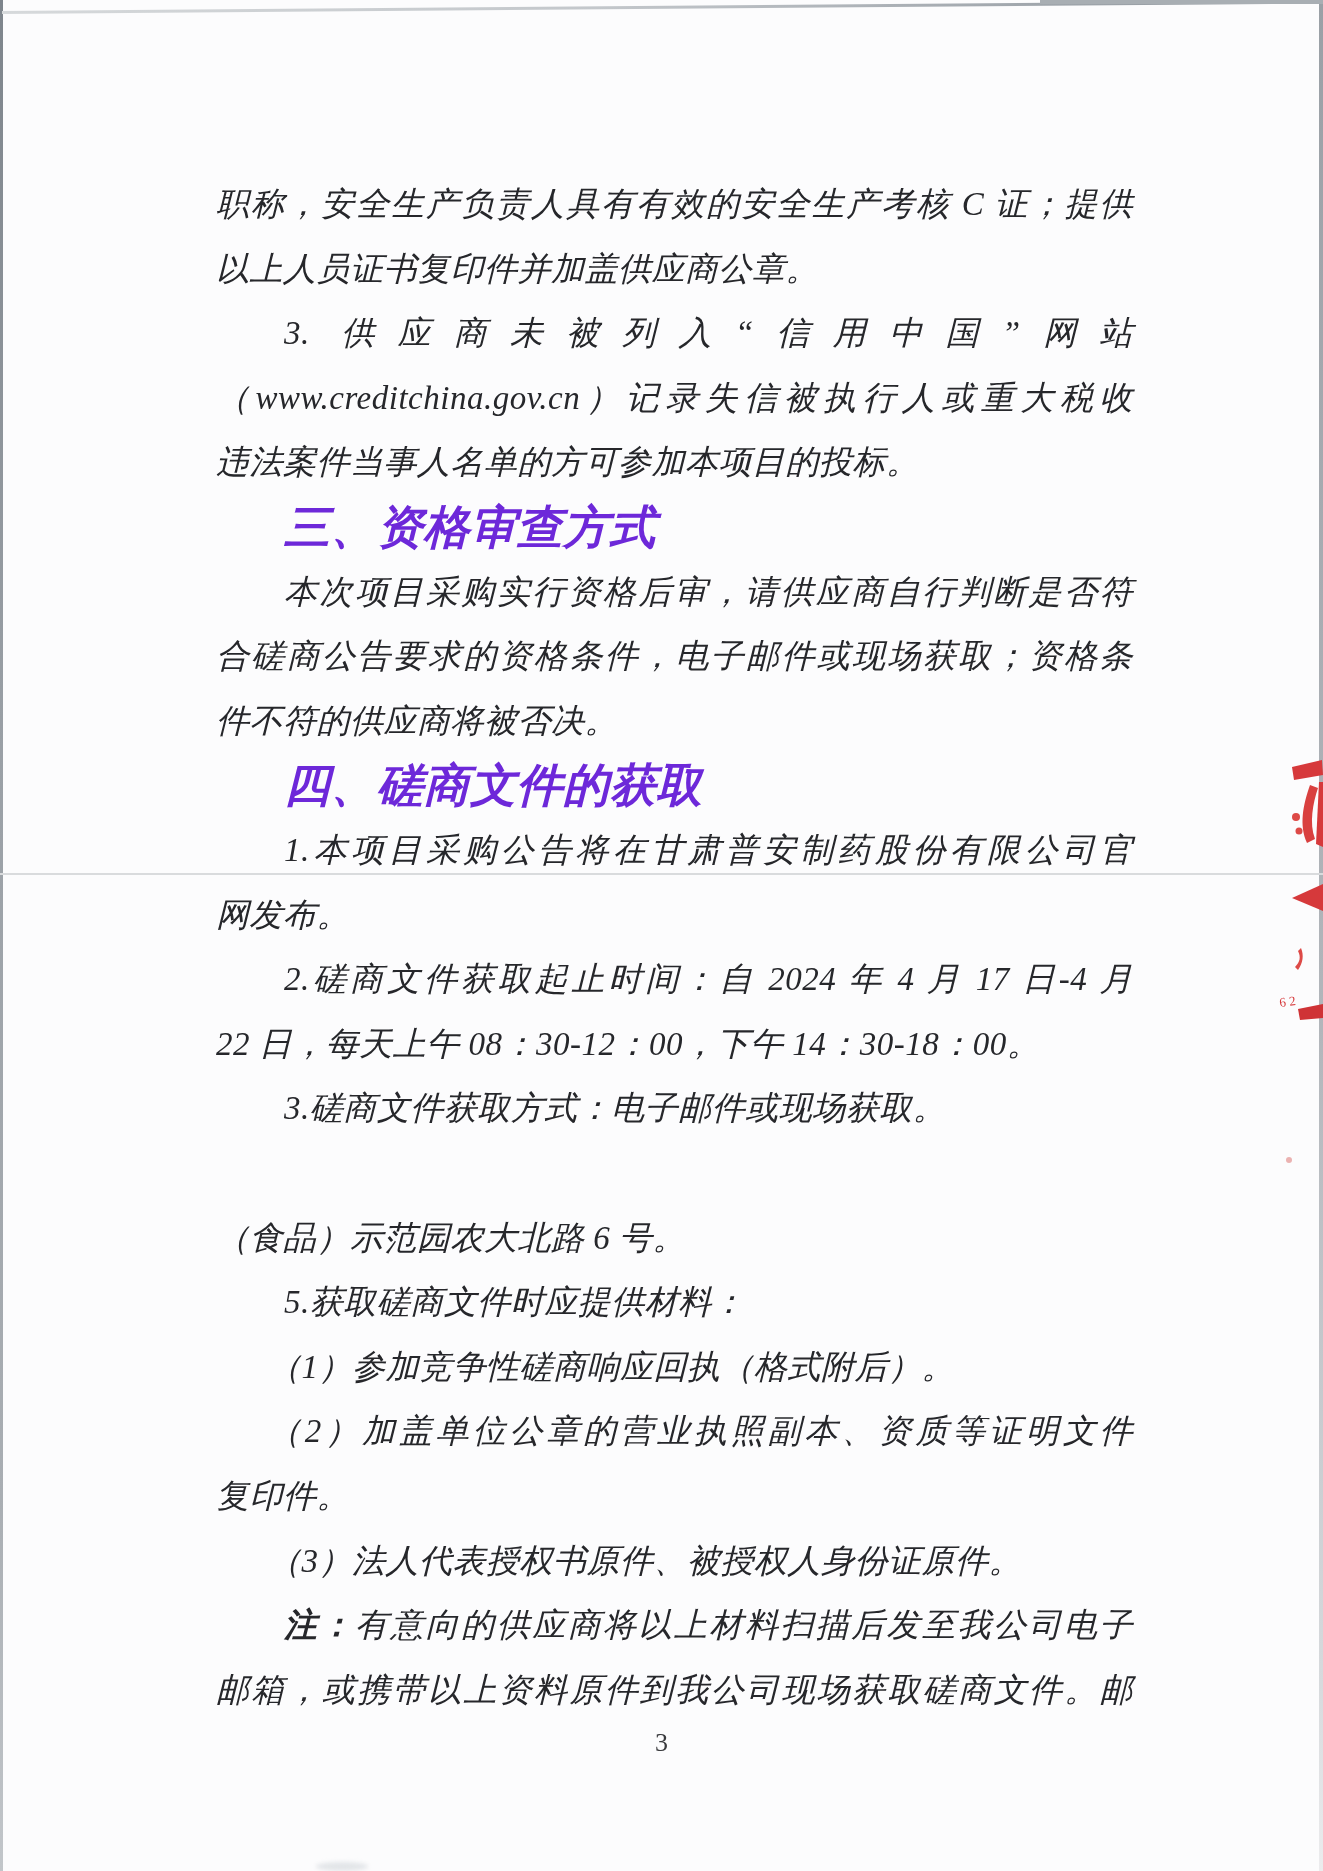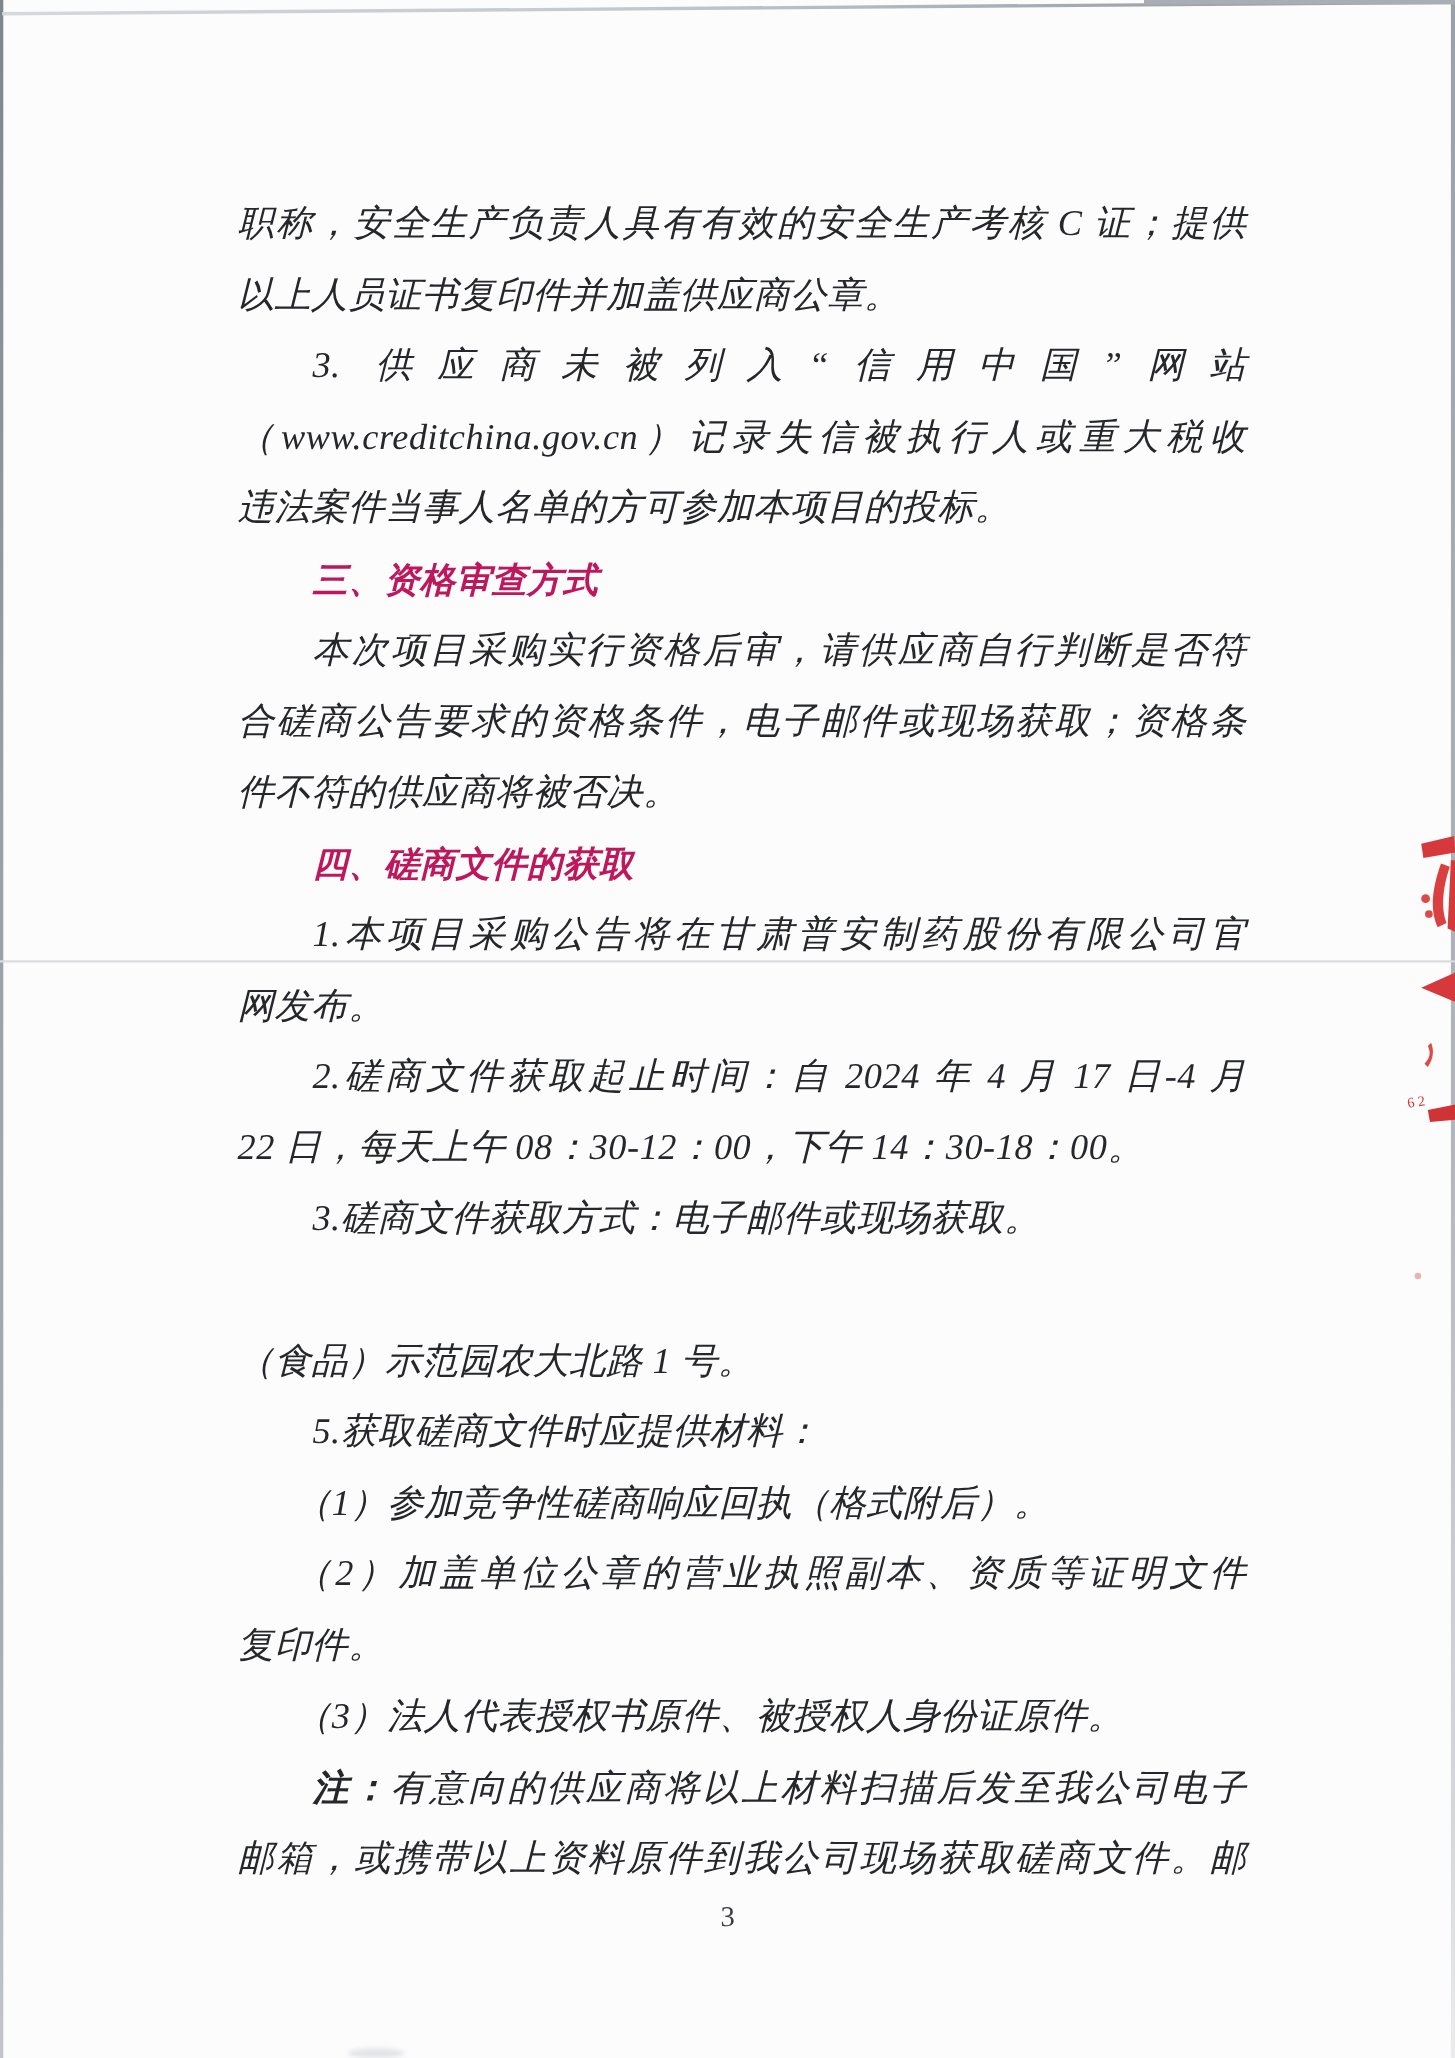--- a/index.html
+++ b/index.html
@@ -27,21 +27,21 @@
                  background:#e2e5e8; border-radius:50%; filter:blur(2px); }
   
   .doc-body { position:absolute; left:0; top:0; width:100%; height:100%; }
   .line {
     position:absolute; left:216px; width:917px; box-sizing:border-box;
     font-size:33px; line-height:40px; letter-spacing:0.5px;font-style:italic;
   }
   .just   { text-align:justify; text-align-last:justify; }
   .ind-normal { padding-left:68px; }
   .ind-paren  { padding-left:52px; }
-  .heading { font-family:"Liberation Sans","DejaVu Sans",sans-serif; font-weight:700; font-size:32px; color:#be185d; }
+  .heading { font-family:"Liberation Sans","DejaVu Sans",sans-serif; font-weight:700; font-size:46px; color:#6d28d9; }
   .note-prefix { font-family:"Liberation Sans","DejaVu Sans",sans-serif; font-weight:700; }
   .page-number {
     position:absolute; left:0; top:1728px; width:1323px; text-align:center;
     font-size:26px; color:#3a3b3e;
   }
   .stamp-svg { position:absolute; left:1270px; top:755px; width:53px; height:420px; }
 </style>
 </head>
 <body>
 
@@ -63,21 +63,21 @@
       <div class="line ind-normal heading" style="top: 507px;">三、资格审查方式</div>
       <div class="line ind-normal just" style="top: 572px;">本次项目采购实行资格后审，请供应商自行判断是否符</div>
       <div class="line just" style="top: 636px;">合磋商公告要求的资格条件，电子邮件或现场获取；资格条</div>
       <div class="line" style="top: 701px;">件不符的供应商将被否决。</div>
       <div class="line ind-normal heading" style="top: 765px;">四、磋商文件的获取</div>
       <div class="line ind-normal just" style="top: 830px;">1.本项目采购公告将在甘肃普安制药股份有限公司官</div>
       <div class="line" style="top: 895px;">网发布。</div>
       <div class="line ind-normal just" style="top: 959px;">2.磋商文件获取起止时间：自 2024 年 4 月 17 日-4 月</div>
       <div class="line" style="top: 1024px;">22 日，每天上午 08：30-12：00，下午 14：30-18：00。</div>
       <div class="line ind-normal" style="top: 1088px;">3.磋商文件获取方式：电子邮件或现场获取。</div>
-      <div class="line" style="top: 1218px;">（食品）示范园农大北路 1 号。</div>
+      <div class="line" style="top: 1218px;">（食品）示范园农大北路 6 号。</div>
       <div class="line ind-normal" style="top: 1282px;">5.获取磋商文件时应提供材料：</div>
       <div class="line ind-paren" style="top: 1347px;">（1）参加竞争性磋商响应回执（格式附后）。</div>
       <div class="line ind-paren just" style="top: 1411px;">（2）加盖单位公章的营业执照副本、资质等证明文件</div>
       <div class="line" style="top: 1476px;">复印件。</div>
       <div class="line ind-paren" style="top: 1541px;">（3）法人代表授权书原件、被授权人身份证原件。</div>
       <div class="line ind-normal just" style="top: 1605px;"><span class="note-prefix">注：</span>有意向的供应商将以上材料扫描后发至我公司电子</div>
       <div class="line just" style="top: 1670px;">邮箱，或携带以上资料原件到我公司现场获取磋商文件。邮</div>
     </div>
 
   <svg class="stamp-svg" viewBox="0 0 53 420" xmlns="http://www.w3.org/2000/svg">

